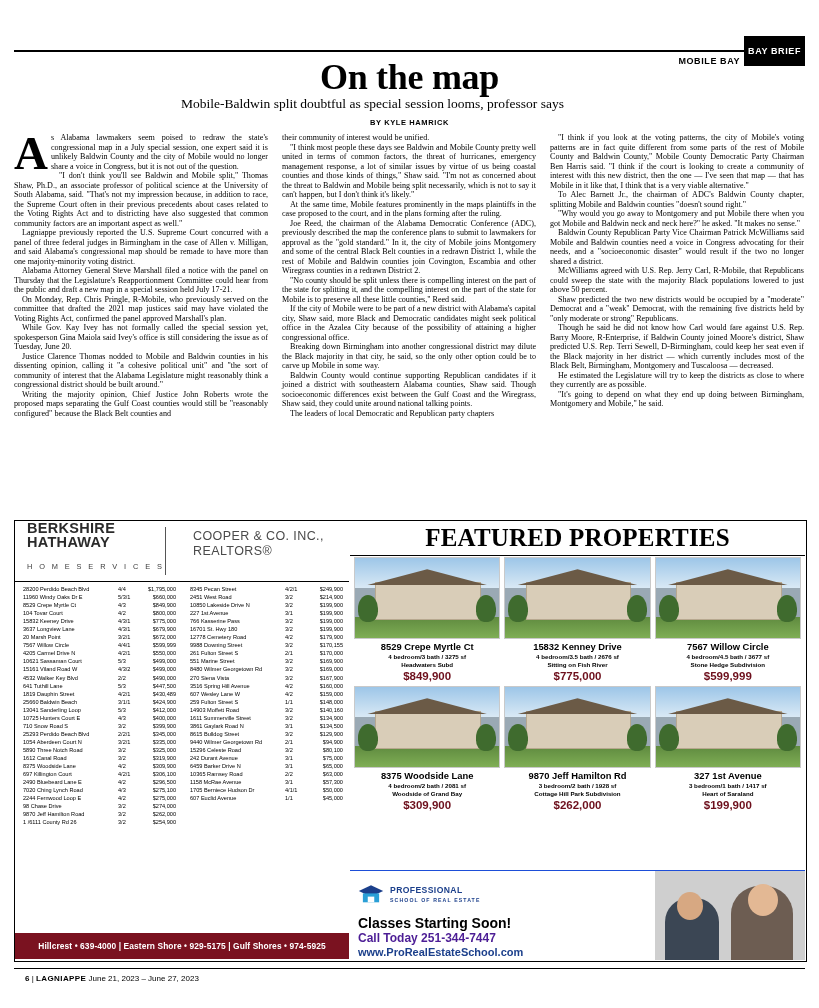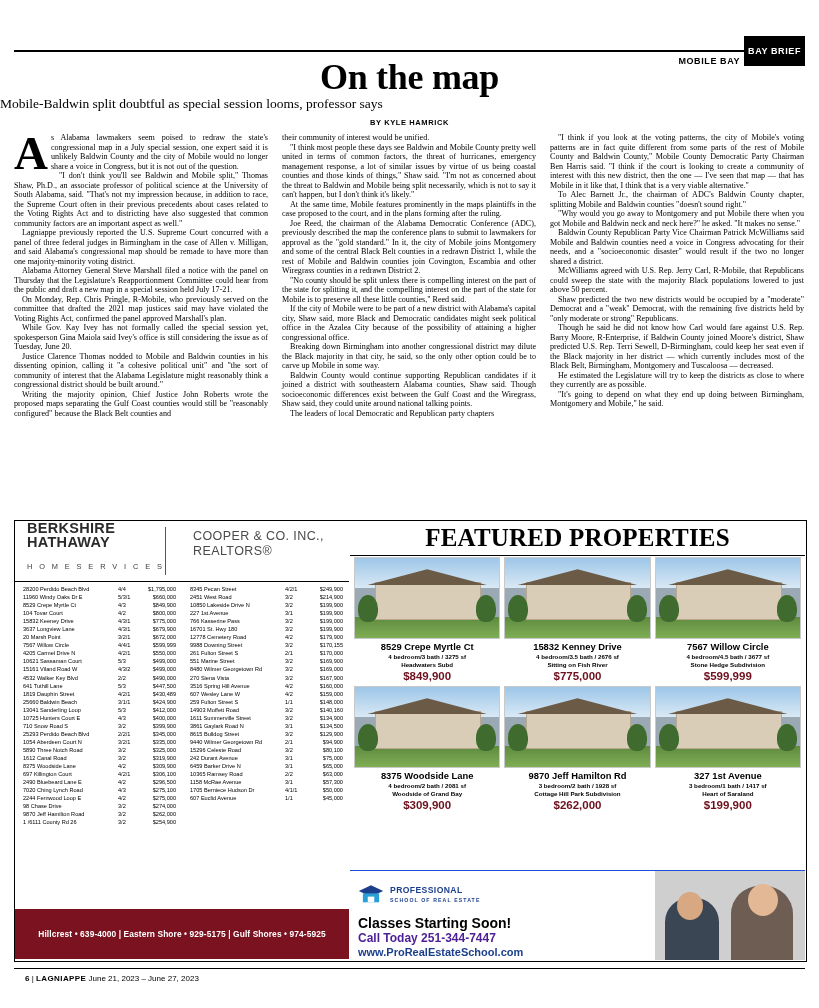--- a/index.html
+++ b/index.html
@@ -13,21 +13,21 @@
   
   .masthead{position:absolute;left:0;top:36px;width:819px;height:16px;}
   .mast-rule{position:absolute;left:14px;top:14px;width:791px;height:2px;background:#000;}
   .mast-right{position:absolute;right:14px;top:0;display:flex;align-items:flex-end;gap:4px;}
   .mast-mb{font-family:"Liberation Sans",sans-serif;font-size:9px;font-weight:bold;letter-spacing:.6px;}
   .mast-tag{background:#000;color:#fff;font-family:"Liberation Sans",sans-serif;font-size:9px;font-weight:bold;letter-spacing:.6px;padding:10px 4px;}
 
   
   .headline{position:absolute;left:0;top:56px;width:819px;text-align:center;
     font-family:"Liberation Serif",serif;font-weight:bold;font-size:36px;letter-spacing:-.3px;}
-  .deck{position:absolute;left:0;top:96px;width:745px;
+  .deck{position:absolute;left:0;top:96px;width:745px;text-align:center;
     font-size:13.5px;font-family:"Liberation Serif",serif;}
   .byline{position:absolute;left:0;top:118px;width:819px;text-align:center;
     font-family:"Liberation Sans",sans-serif;font-size:7.5px;font-weight:bold;letter-spacing:.6px;}
 
   
   .cols{position:absolute;left:14px;top:133px;width:791px;height:370px;
     display:flex;gap:14px;}
   .col{width:254px;font-size:8.1px;line-height:9.5px;text-align:justify;}
   .col p{margin:0;text-indent:8px;}
   .col p.first{text-indent:0;}
@@ -52,21 +52,21 @@
   .lrow{display:flex;font-family:"Liberation Sans",sans-serif;font-size:5.6px;
     line-height:8.05px;white-space:nowrap;}
   .laddr{flex:1;overflow:hidden;}
   .lbd{width:22px;text-align:left;}
   .lpr{width:36px;text-align:right;}
 
   .ad-foot{position:absolute;left:0;bottom:0;width:334px;}
   .foot1{background:#5d0f1a;color:#fff;font-family:"Liberation Sans",sans-serif;
     font-weight:bold;font-size:8.4px;text-align:center;padding:3px 0;letter-spacing:.1px;}
   .foot2{background:#7a1220;color:#fff;font-family:"Liberation Sans",sans-serif;
-    font-weight:bold;font-size:8.4px;text-align:center;padding:20px 0;letter-spacing:.1px;}
+    font-weight:bold;font-size:8.4px;text-align:center;padding:8px 0;letter-spacing:.1px;}
 
   
   .fp{position:absolute;left:335px;top:0;width:455px;height:438px;background:#fff;}
   .fp-title{height:34px;line-height:34px;text-align:center;font-family:"Liberation Serif",serif;
     font-weight:bold;font-size:25px;letter-spacing:.2px;border-bottom:1px solid #000;}
   .grid{position:absolute;left:4px;top:36px;width:447px;display:grid;
     grid-template-columns:repeat(3,1fr);gap:4px;}
   .card{width:100%;}
   .photo{width:100%;height:82px;background:#9aa9b4;position:relative;overflow:hidden;border:1px solid #c9c9c9;box-sizing:border-box;}
   .sky{position:absolute;left:0;top:0;width:100%;height:38%;background:linear-gradient(#9dc6e8,#d9e9f5);}

